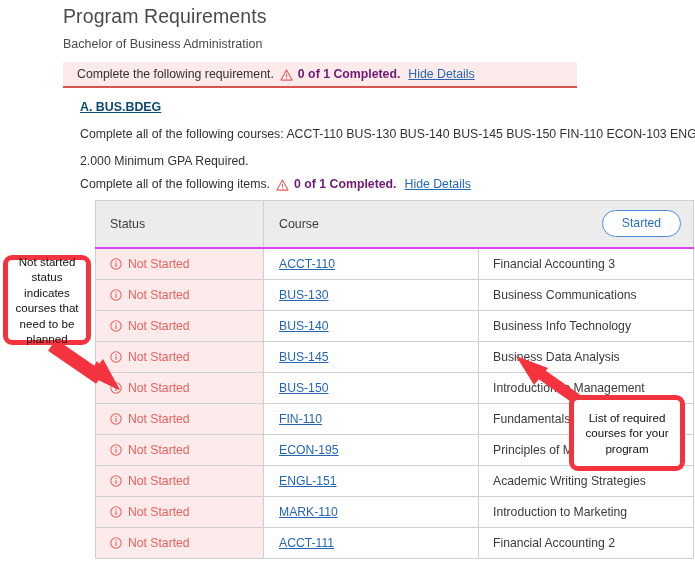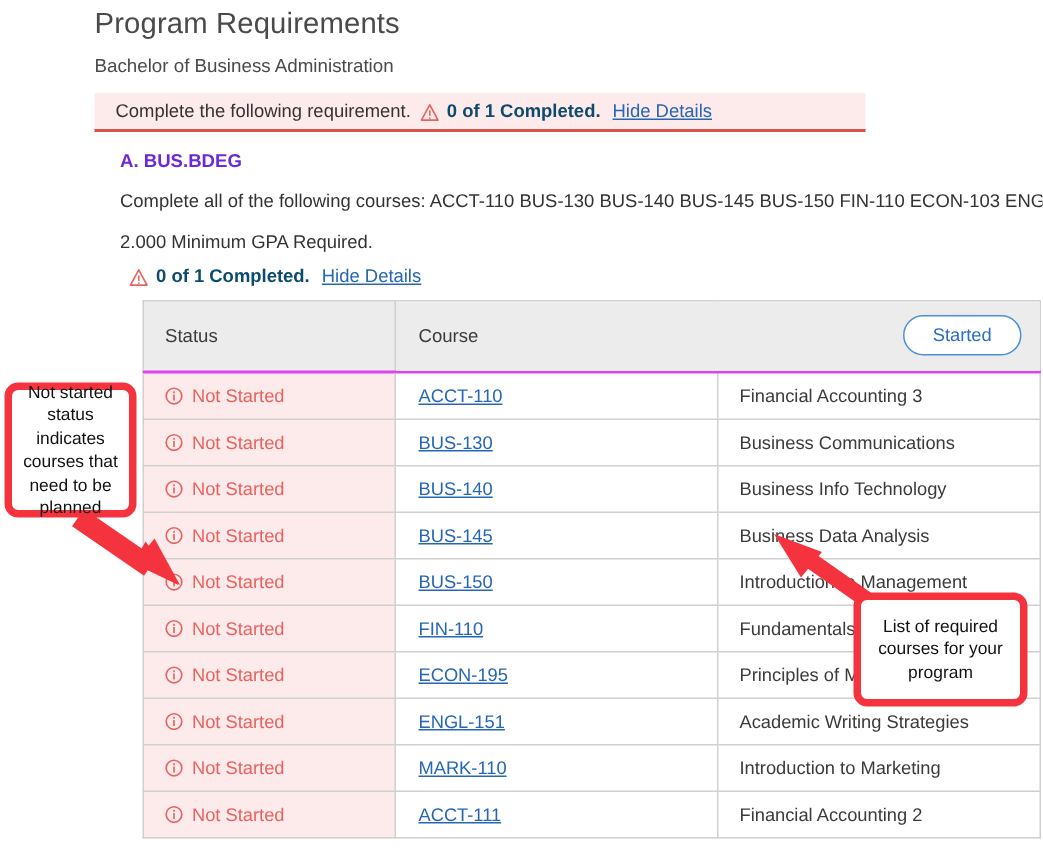--- a/index.html
+++ b/index.html
@@ -67,41 +67,42 @@
     width: 13px;
     height: 12px;
     margin: 0 5px 0 6px;
     position: relative;
     top: 1px;
     flex: none;
   }
   .warn-tri svg { display: block; }
 
   .count-strong {
-    color: #0c4a6e;
+    color: #701a75;
     font-weight: bold;
     font-size: 12.3px;
     white-space: nowrap;
   }
 
   .hide-details {
     color: #2667b5;
     text-decoration: underline;
     font-size: 12.3px;
     margin-left: 8px;
     cursor: pointer;
     white-space: nowrap;
   }
 
   
   .req-code {
     font-size: 12.4px;
     font-weight: bold;
-    color: #6d28d9;
+    color: #0c4a6e;
     padding: 12px 0 0 18px;
+    text-decoration: underline;
   }
 
   .req-line {
     font-size: 12.3px;
     color: #333;
     padding-left: 18px;
     white-space: nowrap;
   }
   .req-courses { padding-top: 13px; }
   .req-gpa { padding-top: 13px; }
@@ -258,20 +259,21 @@
     </span>
     <span class="count-strong">0 of 1 Completed.</span>
     <span class="hide-details">Hide Details</span>
   </div>
 
   <div class="req-code">A. BUS.BDEG</div>
   <div class="req-line req-courses">Complete all of the following courses: ACCT-110 BUS-130 BUS-140 BUS-145 BUS-150 FIN-110 ECON-103 ENGL-151 MARK-110 A</div>
   <div class="req-line req-gpa">2.000 Minimum GPA Required.</div>
 
   <div class="req-line req-items">
+    <span>Complete all of the following items.</span>
     <span class="warn-tri">
       <svg viewBox="0 0 14 13" width="13" height="12">
         <path d="M7 1 L13 12 L1 12 Z" fill="none" stroke="#e8635f" stroke-width="1.2" stroke-linejoin="round"></path>
         <rect x="6.5" y="5" width="1.1" height="4" fill="#e8635f"></rect>
         <rect x="6.5" y="10" width="1.1" height="1.1" fill="#e8635f"></rect>
       </svg>
     </span>
     <span class="count-strong">0 of 1 Completed.</span>
     <span class="hide-details">Hide Details</span>
   </div>

